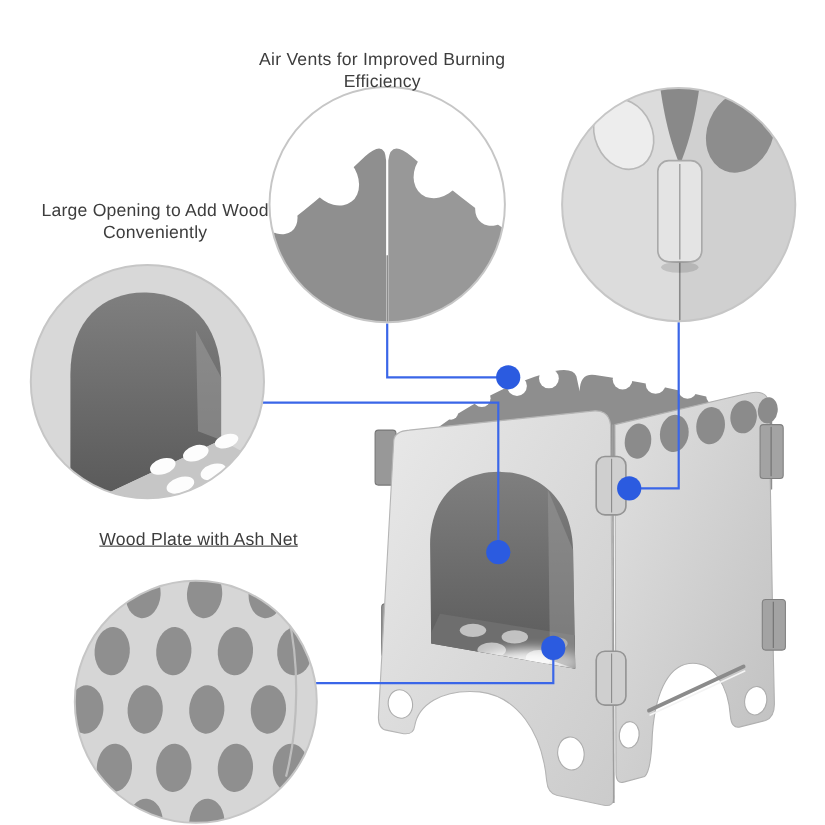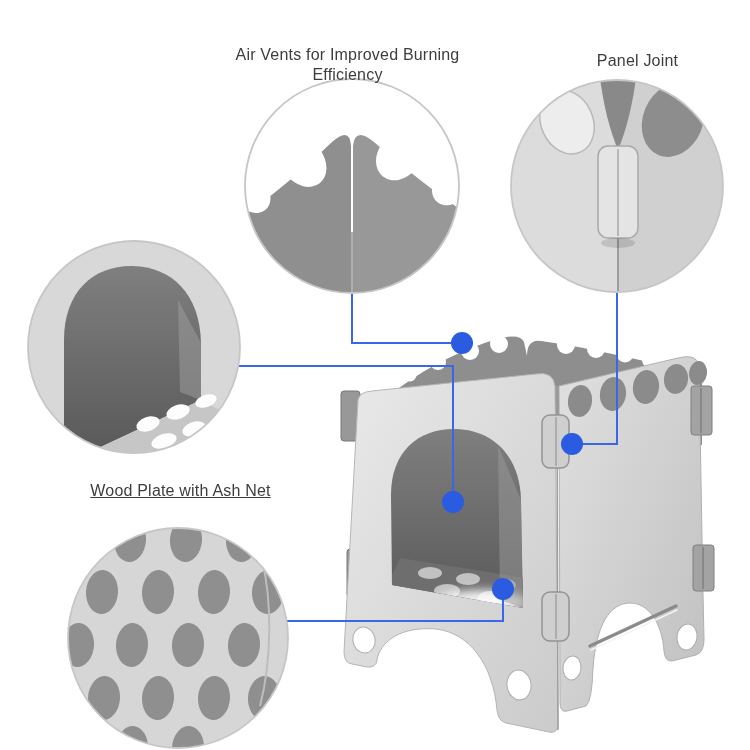--- a/index.html
+++ b/index.html
@@ -228,17 +228,17 @@
         <ellipse cx="132" cy="748" rx="16" ry="22" transform="rotate(4 132 748)"></ellipse>
         <ellipse cx="188" cy="748" rx="16" ry="22" transform="rotate(4 188 748)"></ellipse>
         <path d="M262,560 C272,600 272,660 260,706" fill="none" stroke="#bdbdbd" stroke-width="2"></path>
       </g>
       <circle class="ring" cx="178" cy="638" r="110"></circle>
     </g>
   </svg>
 
   <div class="label" style="left:235px;top:26px;width:225px;margin-top:19px;">Air Vents for Improved Burning Efficiency</div>
 
-  <div class="label" style="left:555px;top:51px;width:165px;">Panel Joint</div>
-
+
+  <div class="label" style="left:26px;top:182px;width:230px;">Large Opening to Add Wood Conveniently</div>
 
   <div class="label" style="left:48px;top:481px;width:265px;text-decoration:underline;">Wood Plate with Ash Net</div>
 </div>
 
 </body></html>

